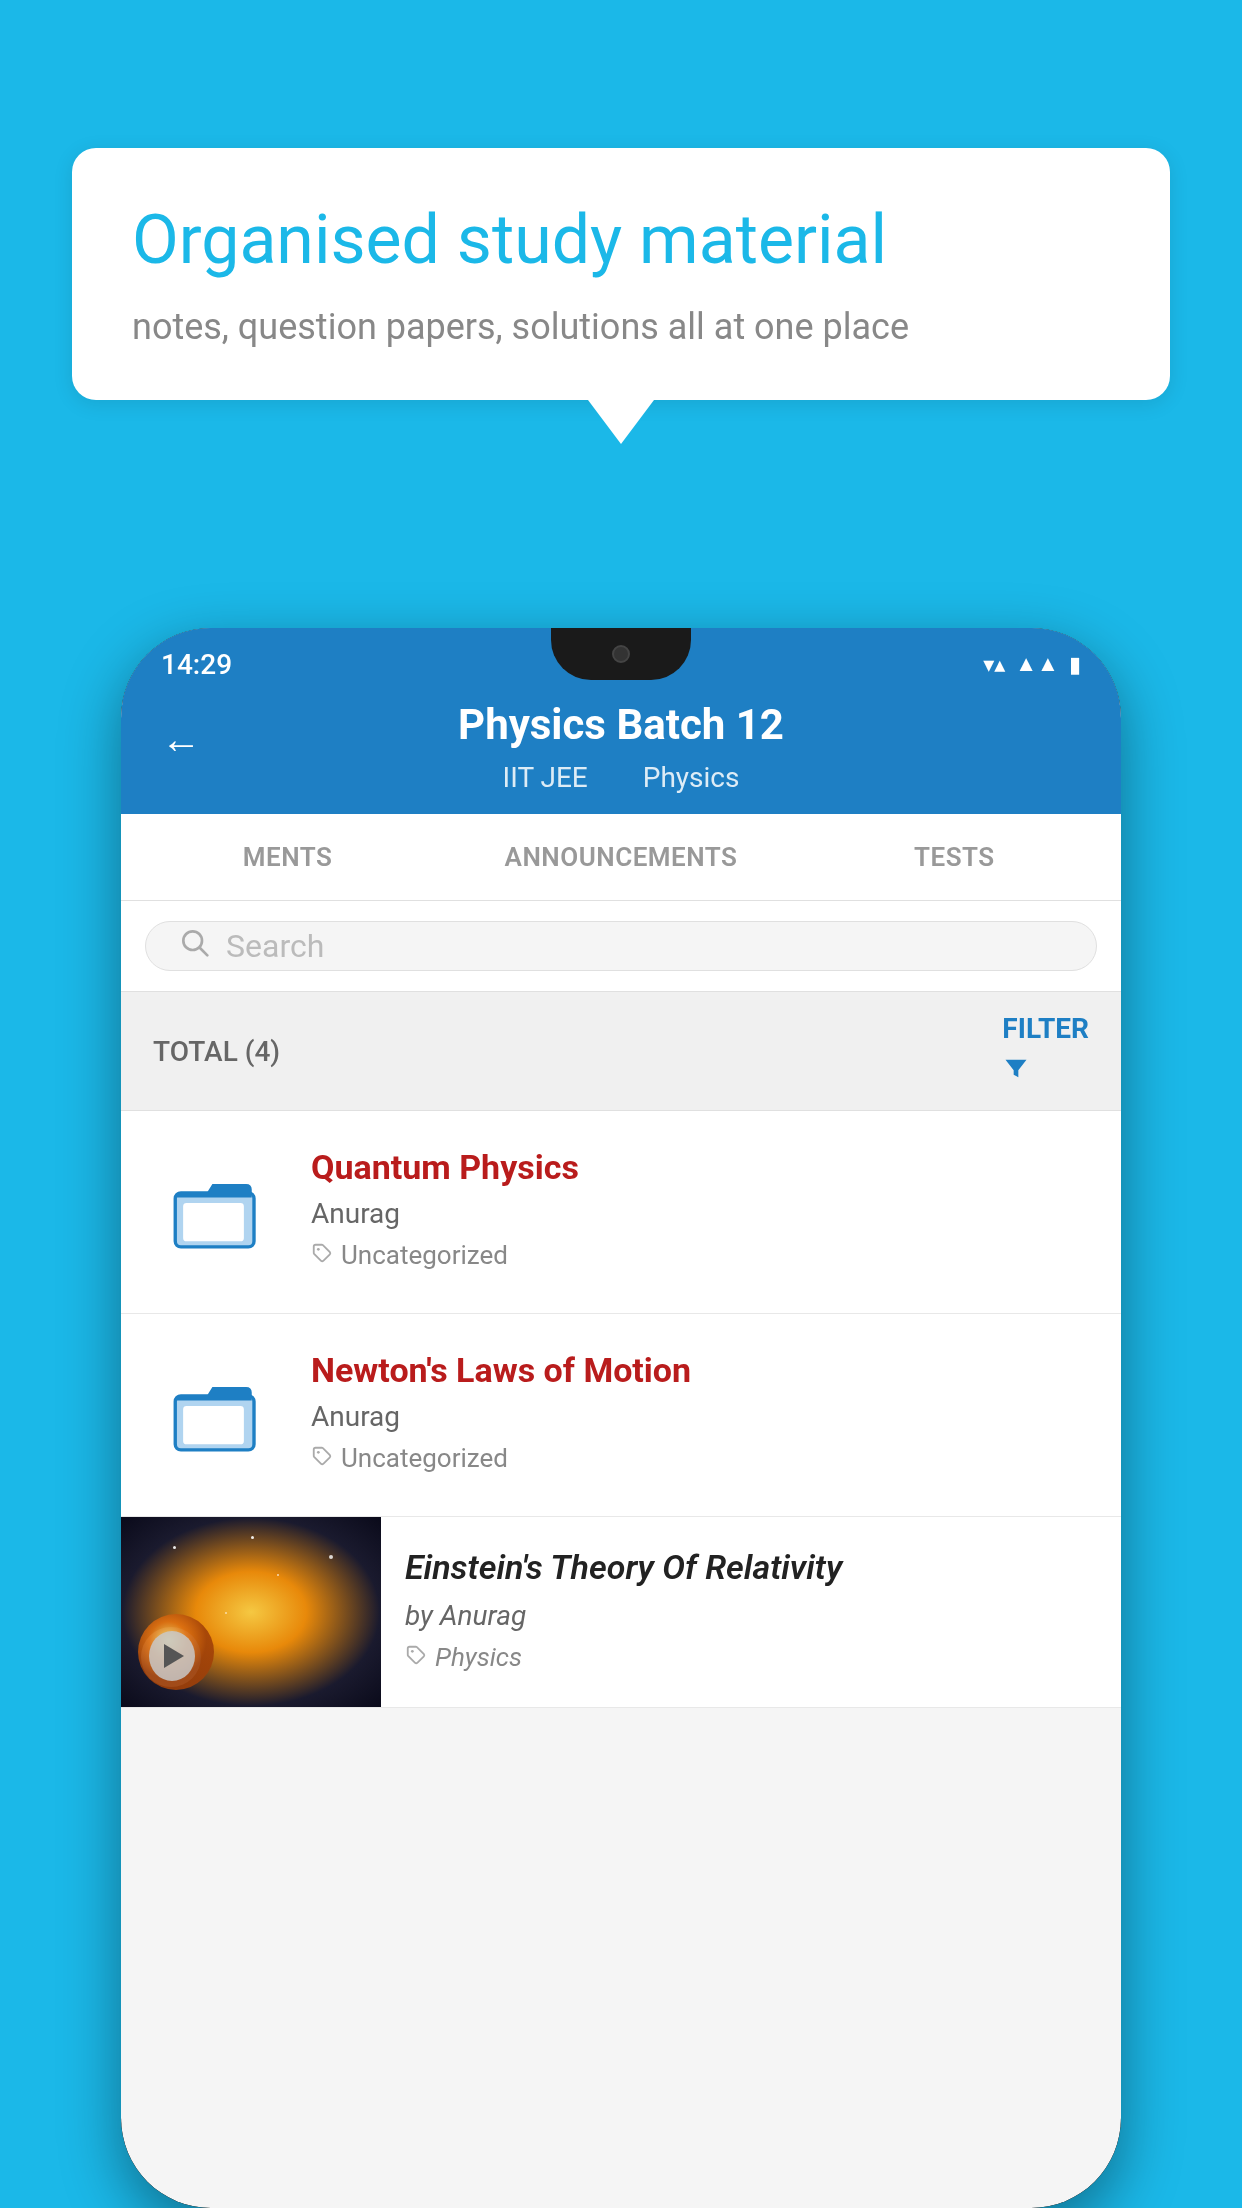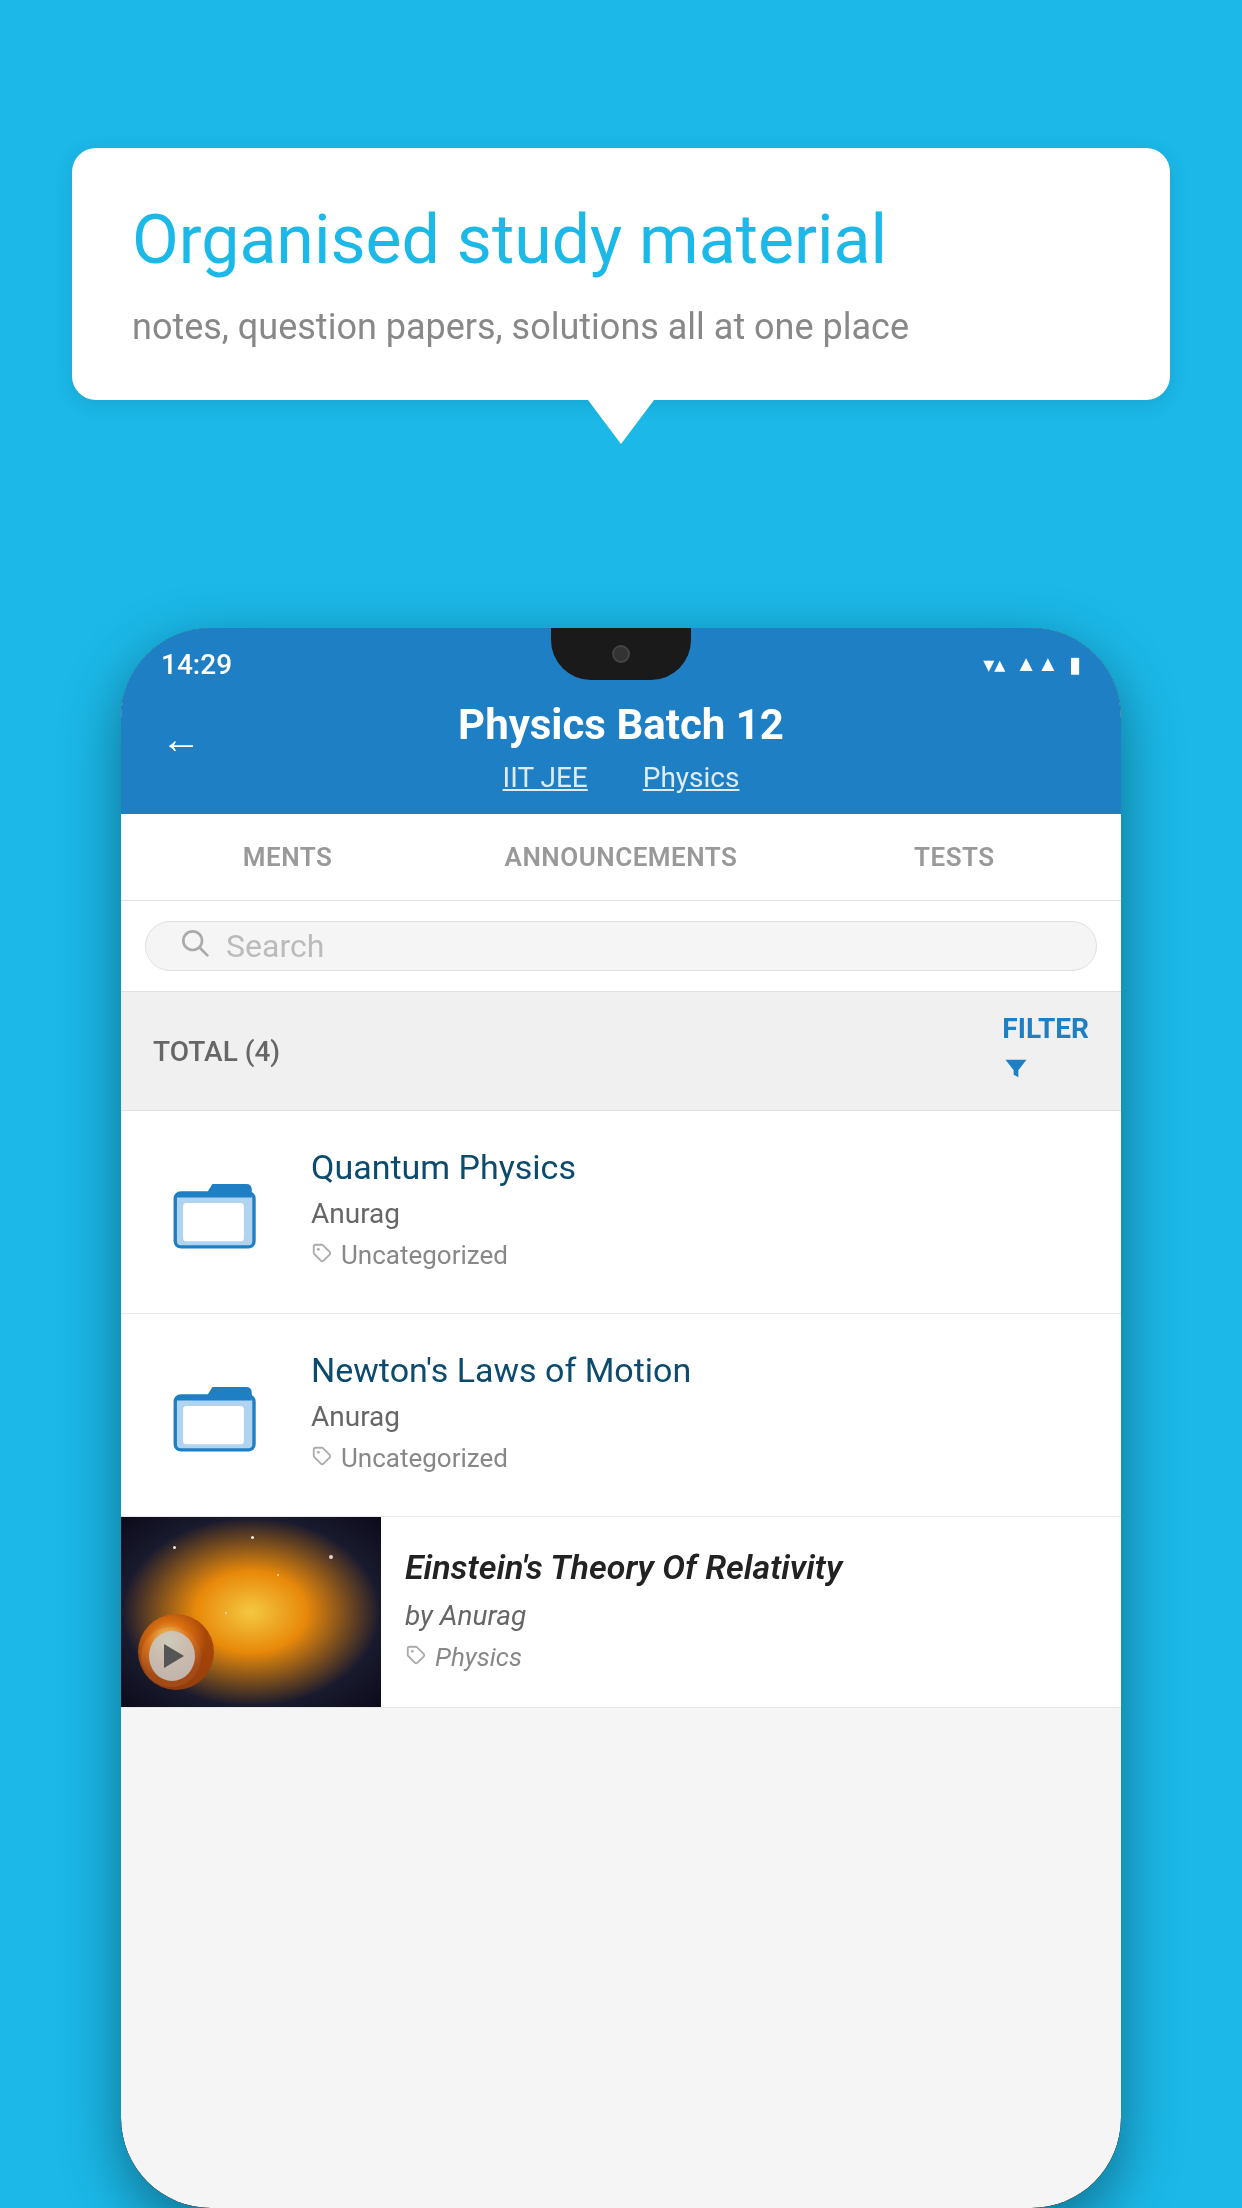--- a/index.html
+++ b/index.html
@@ -153,21 +153,20 @@
       margin-bottom: 12px;
     }
 
     .header-subtitle {
       color: rgba(255,255,255,0.85);
       font-size: 28px;
     }
 
     .header-subtitle span {
       margin: 16px 12px;
-      text-decoration: underline;
     }
 
     
     .tabs-bar {
       background: white;
       display: flex;
       border-bottom: 1px solid #e0e0e0;
     }
 
     .tab-item {
@@ -274,22 +273,22 @@
       width: 90px;
       height: 90px;
     }
 
     .video-info {
       flex: 1;
     }
 
     .video-title {
       font-size: 34px;
-      font-weight: 400;
-      color: #0c4a6e;
+      font-weight: 700;
+      color: #b91c1c;
       margin-bottom: 10px;
     }
 
     .video-author {
       font-size: 28px;
       color: #666;
       margin-bottom: 10px;
     }
 
     .video-tag {

